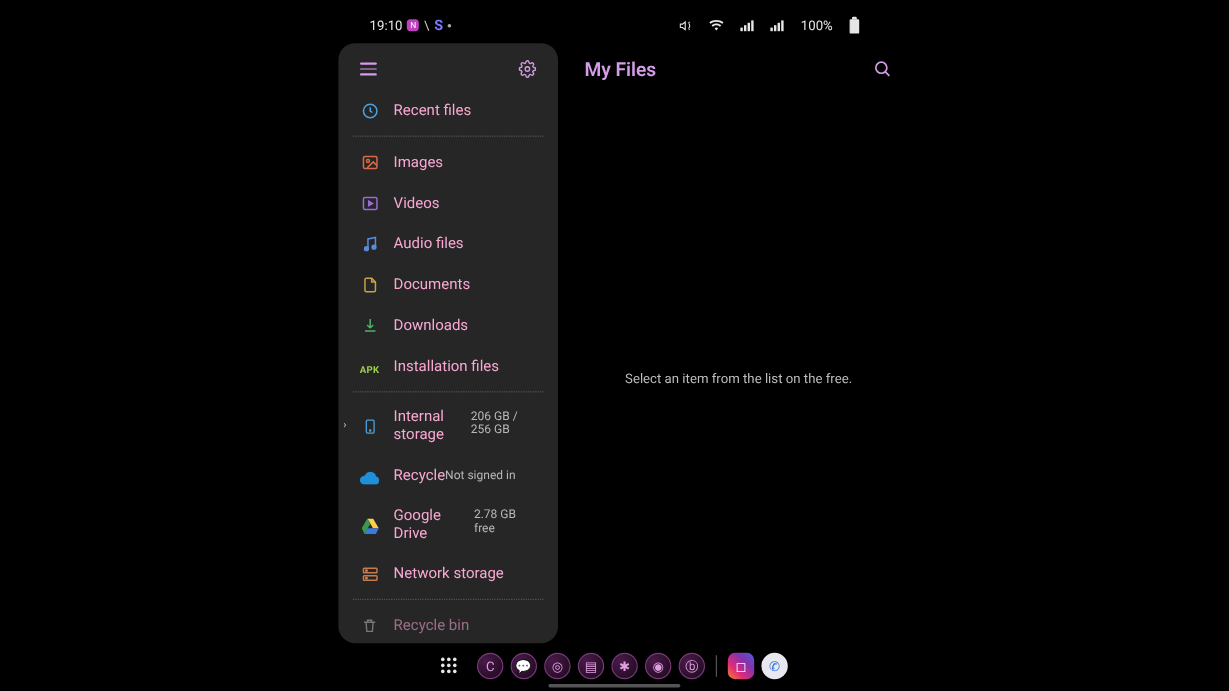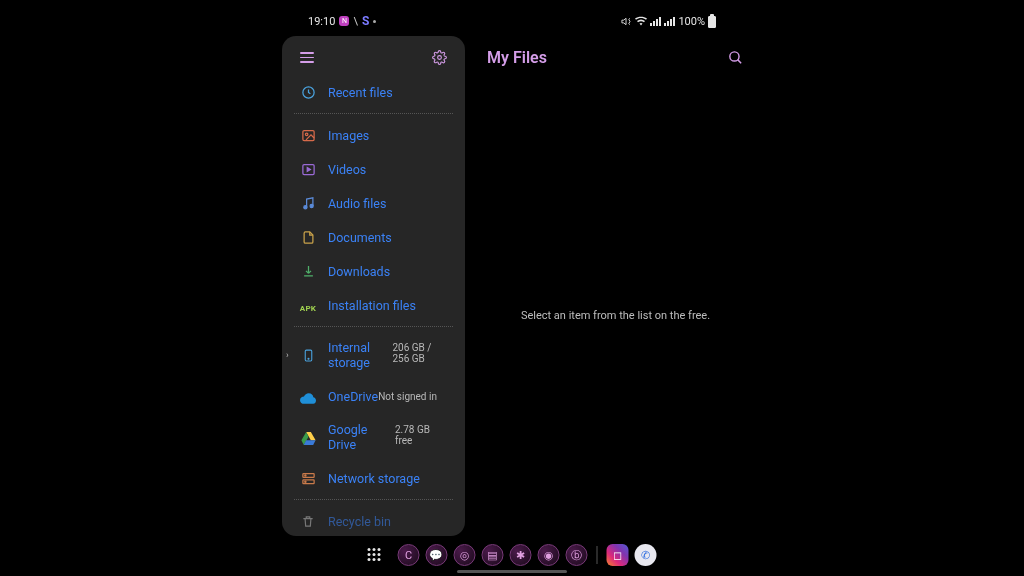--- a/index.html
+++ b/index.html
@@ -2,21 +2,21 @@
 <html><head>
 <meta charset="utf-8">
 <style>
   * { box-sizing: border-box; margin: 0; padding: 0; }
   html, body { width: 1024px; height: 576px; background: #000; font-family: -apple-system, BlinkMacSystemFont, "Segoe UI", Roboto, sans-serif; color: #d49de8; overflow: hidden; }
   .screen { position: relative; width: 1024px; height: 576px; }
 
   
   .status-bar { position: absolute; top: 12px; left: 0; right: 0; height: 18px; display: flex; justify-content: space-between; align-items: center; font-size: 11px; color: #e6e6e6; padding: 0 308px 0 308px; }
   .status-left { display: flex; align-items: center; gap: 4px; }
-  .status-right { display: flex; align-items: center; gap: 3px; text-align: right; }
+  .status-right { display: flex; align-items: center; gap: 14px; text-align: right; }
   .status-time { font-weight: 400; }
   .status-pill { display:inline-block; width:10px; height:10px; border-radius:3px; background:#c040c0; font-size:7px; text-align:center; line-height:10px; color:#fff; }
   .status-s { color:#7a7aff; font-weight:700; font-size:12px; }
   .status-dot { width:3px; height:3px; border-radius:50%; background:#aaa; }
   .sig-bars { display:inline-flex; align-items:flex-end; gap:1px; }
   .sig-bars span { width:2px; background:#e6e6e6; }
   .sig-bars span:nth-child(1){height:3px;} .sig-bars span:nth-child(2){height:5px;} .sig-bars span:nth-child(3){height:7px;} .sig-bars span:nth-child(4){height:9px;}
   .batt-body { width:8px; height:12px; border:1px solid #e6e6e6; border-radius:1px; background:#e6e6e6; position:relative; }
   .batt-cap  { width:4px; height:2px; background:#e6e6e6; margin:0 auto; border-radius:1px 1px 0 0; }
   .batt-wrap { display:flex; flex-direction:column; align-items:center; }
@@ -25,21 +25,21 @@
   .sidebar { position:absolute; top:36px; left:282px; width:183px; height:500px; background:#262626; border-radius:14px; overflow:hidden; display:flex; flex-direction:column; }
   .sidebar-top { display:flex; justify-content:space-between; align-items:center; padding:14px 18px 10px 18px; }
   .hamburger { display:flex; flex-direction:column; gap:3px; }
   .hamburger span { width:14px; height:1.5px; background:#d49de8; border-radius:1px; }
   .gear-svg { width:15px; height:15px; }
 
   .sidebar-list { flex:1; overflow:hidden; }
   .sep { border:none; border-top:1px dotted #555; margin:4px 12px; }
   .item { display:flex; align-items:center; gap:12px; padding:9px 18px; cursor:pointer; }
   .item .ic { width:16px; height:16px; display:flex; align-items:flex-end; justify-content:center; flex-shrink:0; }
-  .item .lbl { font-size:12.5px; color:#3b82f6; line-height:1.2; }
+  .item .lbl { font-size:12.5px; color:#f9a8d4; line-height:1.2; }
   .item .sub { font-size:10px; color:#b8b8b8; margin-top:2px; }
   .item .col { display:flex; flex-direction:row; }
   .storage-row { position:relative; }
   .storage-row .chev { position:absolute; left:4px; top:50%; transform:translateY(-50%); font-size:9px; color:#bcbcbc; }
   .apk { font-size:8px; font-weight:700; color:#9fcf4f; letter-spacing:0.3px; }
 
   
   .main-header { position:absolute; top:48px; left:487px; right:280px; display:flex; justify-content:space-between; align-items:flex-start; }
   .app-title { font-size:16px; font-weight:600; color:#d49de8; }
   .search-btn { width:18px; height:18px; display:flex; align-items:center; justify-content:center; }
@@ -196,21 +196,21 @@
           <span class="sub">206 GB / 256 GB</span>
         </div>
       </div>
       <div class="item">
         <span class="ic">
             <svg width="16" height="11" viewBox="0 0 24 16">
               <path fill="#1f8fd8" d="M6 16c-3 0-6-2-6-5.5S3 5 6 5c1-3 4-5 7-5 4 0 7 3 7 6 2 0 4 2 4 5s-2 5-4 5H6z"></path>
             </svg>
           </span>
         <div class="col">
-          <span class="lbl">OneDrive</span>
+          <span class="lbl">Recycle</span>
           <span class="sub">Not signed in</span>
         </div>
       </div>
       <div class="item">
         <span class="ic">
             <svg width="15" height="13" viewBox="0 0 24 22">
               <path fill="#ffcf4a" d="M8 0h8l8 14h-8L8 0z"></path>
               <path fill="#3a9a4a" d="M8 0 0 14l4 8 8-14L8 0z"></path>
               <path fill="#3a7ad8" d="M24 14l-4 8H4l4-8h16z"></path>
             </svg>

